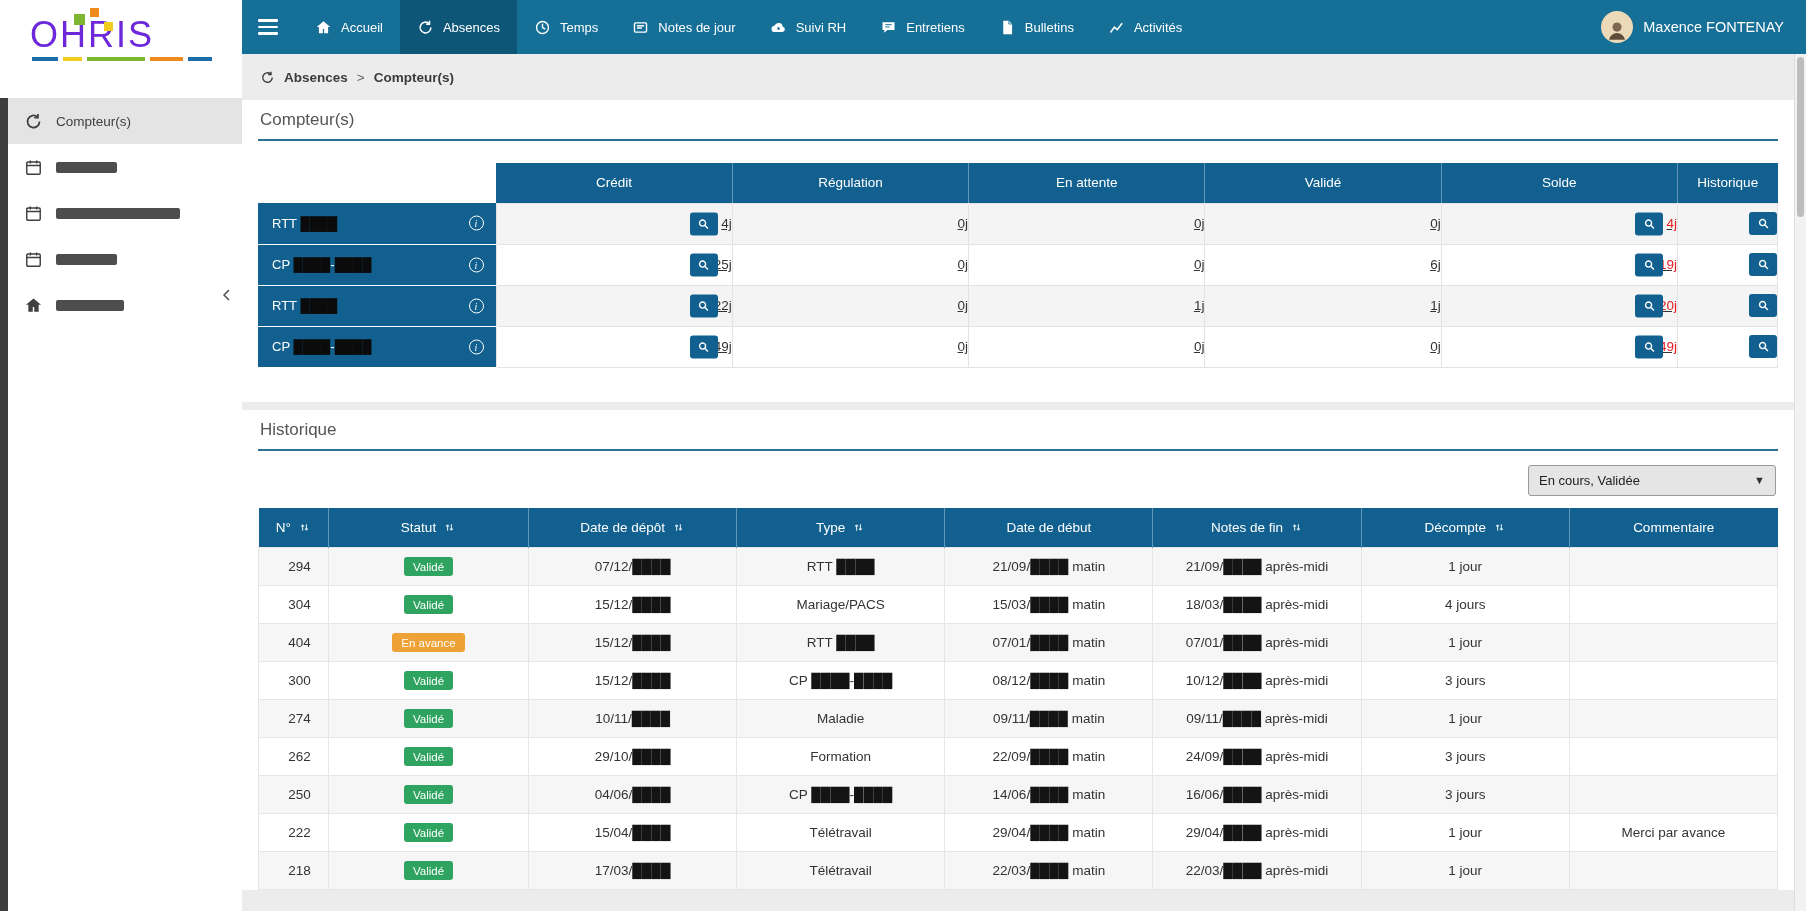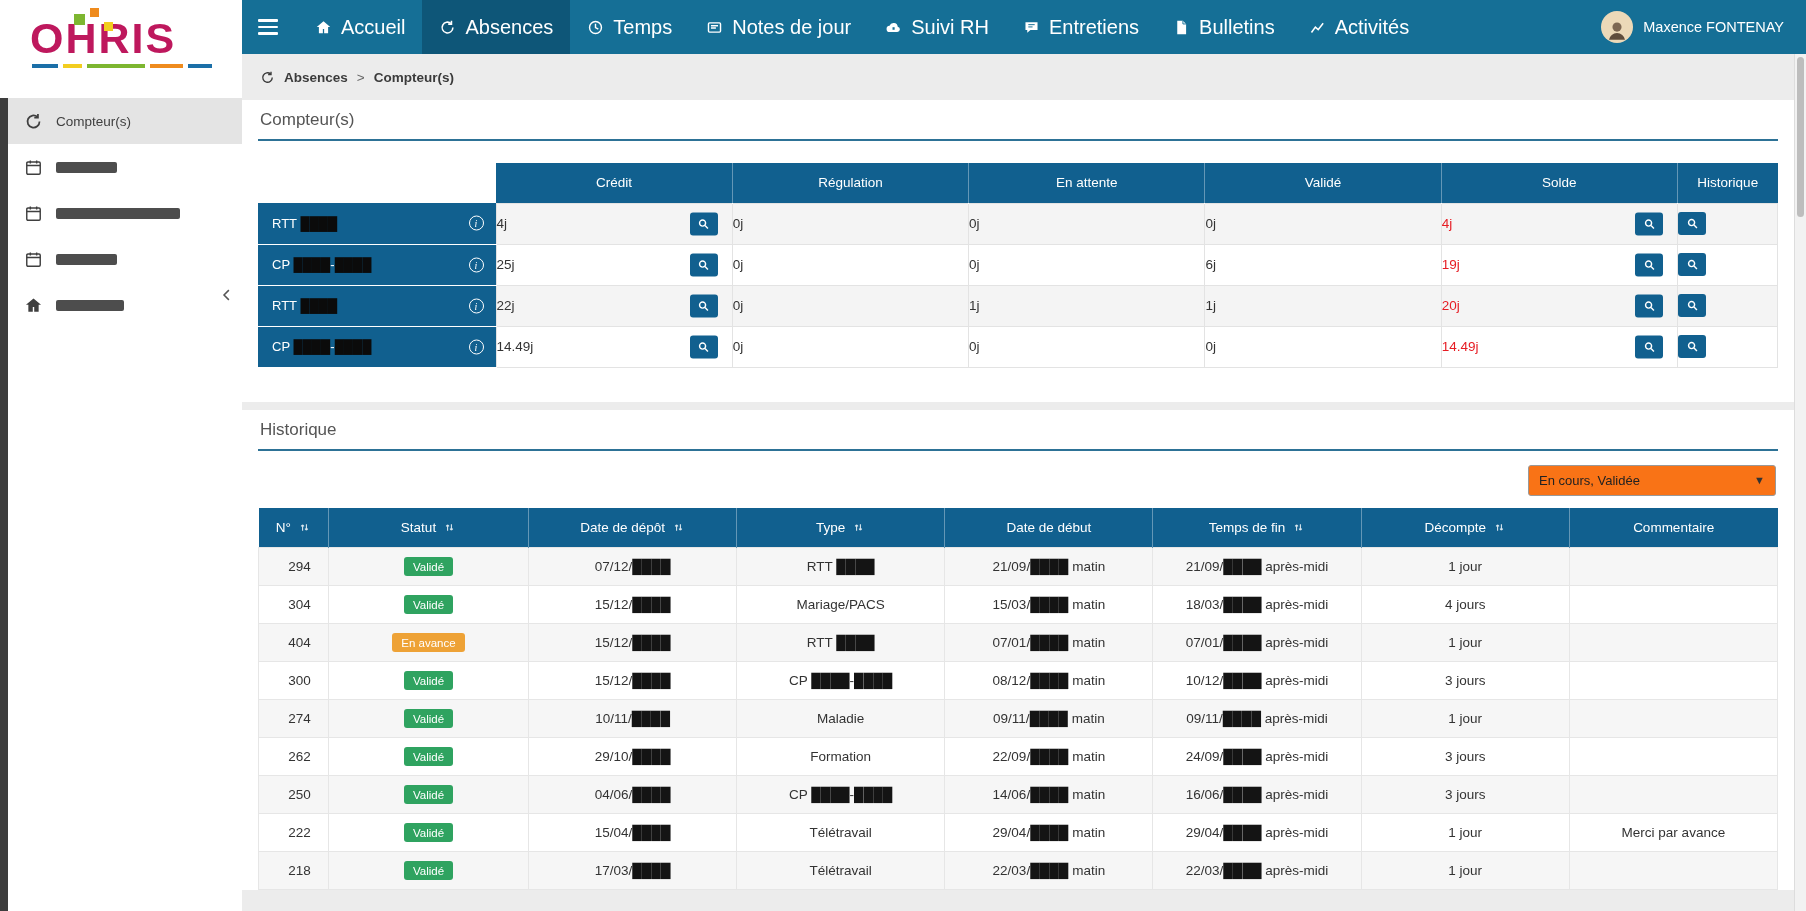--- a/index.html
+++ b/index.html
@@ -4,21 +4,21 @@
 <style>
   * { box-sizing: border-box; margin: 0; padding: 0; }
   html,body { width:1806px; height:911px; overflow:hidden; }
   body { font-family:"Liberation Sans", sans-serif; background:#ececec; position:relative; color:#333; }
   .icon { display:inline-flex; align-items:center; justify-content:center; }
   .icon svg { display:block; }
 
   
   .sidebar { position:absolute; left:0; top:0; width:242px; height:100%; background:#fff; z-index:3; }
   .logo { height:98px; position:relative; padding:16px 0 0 30px; cursor:pointer; }
-  .logo-text { font-size:43px; font-weight:700; color:#be185d; letter-spacing:2px; line-height:1.05; }
+  .logo-text { font-size:36px; font-weight:400; color:#6d28d9; letter-spacing:2px; line-height:1.05; }
   .sq { position:absolute; }
   .sq-green { width:11px; height:11px; background:#7db630; left:74px; top:14px; }
   .sq-yellow { width:9px; height:9px; background:#f2cd1f; left:104px; top:22px; }
   .sq-orange { width:9px; height:9px; background:#ef8b1d; left:90px; top:8px; }
   .logo-underline { display:flex; gap:5px; margin:3px 0 0 2px; height:4px; width:180px; }
   .logo-underline div { height:4px; }
   .seg-blue { width:26px; background:#1b6fa8; }
   .seg-yellow { width:20px; background:#f2cd1f; }
   .seg-green { width:58px; background:#7db630; }
   .seg-orange { width:34px; background:#ef8b1d; }
@@ -31,21 +31,21 @@
   .side-item .icon svg { width:19px; height:19px; }
   .side-label { font-size:13.5px; }
   .redacted-bar { display:inline-block; height:11px; background:#4d4d4d; border-radius:2px; }
   .collapse-btn { position:absolute; right:6px; top:286px; color:#555; cursor:pointer; }
   .collapse-btn svg { width:18px; height:18px; }
 
   
   .navbar { position:absolute; left:242px; right:0; top:0; height:54px; background:#156f96; display:flex; align-items:center; color:#fff; z-index:2; }
   .hamburger { display:flex; flex-direction:column; gap:4px; margin:0 20px 0 16px; cursor:pointer; }
   .hamburger span { display:block; width:20px; height:2.5px; background:#fff; border-radius:1px; }
-  .nav-item { display:flex; align-items:center; gap:9px; padding:0 17px; height:100%; font-size:20px; cursor:pointer; white-space:nowrap; }
+  .nav-item { display:flex; align-items:center; gap:9px; padding:0 17px; height:100%; font-size:13px; cursor:pointer; white-space:nowrap; }
   .nav-item.active { background:#0e5678; }
   .nav-item .icon svg { width:17px; height:17px; }
   .user-menu { margin-left:auto; display:flex; align-items:center; gap:10px; padding-right:22px; font-size:14.5px; cursor:pointer; }
   .avatar { width:32px; height:32px; border-radius:50%; background:#ecd9b8; overflow:hidden; display:flex; align-items:flex-end; justify-content:center; }
   .avatar svg { width:26px; height:26px; }
 
   
   .main { position:absolute; left:242px; top:54px; right:12px; bottom:0; background:#ececec; overflow:hidden; }
   .breadcrumb { height:46px; display:flex; align-items:center; gap:9px; padding:0 18px; font-size:13.5px; font-weight:700; color:#3b3b3b; }
   .breadcrumb .icon svg { width:15px; height:15px; }
@@ -58,31 +58,31 @@
 
   
   .counters-wrap { padding:22px 0 34px; }
   table { border-collapse:collapse; table-layout:fixed; width:100%; font-size:13.5px; color:#333; }
   .counters col.c-label { width:238px; }
   .counters col.c-hist { width:100px; }
   .counters thead th { background:#11608f; color:#fff; font-weight:400; height:40px; border-right:1px solid rgba(255,255,255,.35); }
   .counters thead th:last-child { border-right:none; }
   .counters thead th.blank { background:transparent; border:none; }
   .counters tbody th.rowlabel { background:#11608f; color:#fff; font-weight:400; text-align:left; padding:0 14px; position:relative; border-bottom:1px solid rgba(255,255,255,.3); font-size:13px; }
-  .counters tbody td { text-align:left; height:41px; border:1px solid #e3e3e3; position:relative; background:#fff; }
+  .counters tbody td { text-align:right; height:41px; border:1px solid #e3e3e3; position:relative; background:#fff;text-decoration:underline; }
   .counters tbody tr:nth-child(odd) td { background:#f4f4f4; }
   .red-val { color:#e61c23; }
   .info-badge { position:absolute; right:12px; top:50%; transform:translateY(-50%); width:15px; height:15px; border:1.2px solid #fff; border-radius:50%; font-size:10px; font-style:italic; font-family:"Liberation Serif", serif; display:flex; align-items:center; justify-content:center; color:#fff; cursor:pointer; }
   .mag-btn { width:28px; height:23px; border:none; border-radius:3px; background:#11608f; color:#fff; display:inline-flex; align-items:center; justify-content:center; cursor:pointer; }
   .mag-btn svg { width:13px; height:13px; }
   .btn-right { position:absolute; right:14px; top:50%; transform:translateY(-50%); }
 
   
   .filter-row { display:flex; justify-content:flex-end; padding:14px 2px 12px; }
-  .status-select { min-width:248px; height:31px; border:1px solid #999; border-radius:3px; background:#f97316; display:flex; align-items:center; justify-content:space-between; padding:0 10px; font-size:13px; color:#222; cursor:pointer; }
+  .status-select { min-width:248px; height:31px; border:1px solid #999; border-radius:3px; background:#e5e5e5; display:flex; align-items:center; justify-content:space-between; padding:0 10px; font-size:13px; color:#222; cursor:pointer; }
   .caret { font-size:11px; color:#333; }
   .history col.h-num { width:70px; }
   .history col.h-statut { width:200px; }
   .history thead th { background:#11608f; color:#fff; font-weight:400; height:40px; border-right:1px solid rgba(255,255,255,.35); }
   .history thead th:last-child { border-right:none; }
   .history thead th .th-inner { display:inline-flex; align-items:center; gap:7px; }
   .history thead th .sort { opacity:.85; }
   .history thead th .sort svg { width:13px; height:13px; }
   .history tbody td { text-align:center; height:38px; border:1px solid #e6e6e6; background:#fff; }
   .history tbody tr:nth-child(odd) td { background:#f6f6f6; }
@@ -448,21 +448,21 @@
                   <svg viewBox="0 0 24 24" fill="none" stroke="currentColor" stroke-width="2">
                     <path d="M8.5 18V7M8.5 7 5.8 9.8M8.5 7l2.7 2.8"></path>
                     <path d="M15.5 6v11M15.5 17l-2.7-2.8M15.5 17l2.7-2.8"></path>
                   </svg>
                 </span>
               </span></th>
             <th><span class="th-inner">
                 <span>Date de début</span>
               </span></th>
             <th><span class="th-inner">
-                <span>Temps de fin</span>
+                <span>Notes de fin</span>
                 <span class="sort icon">
                   <svg viewBox="0 0 24 24" fill="none" stroke="currentColor" stroke-width="2">
                     <path d="M8.5 18V7M8.5 7 5.8 9.8M8.5 7l2.7 2.8"></path>
                     <path d="M15.5 6v11M15.5 17l-2.7-2.8M15.5 17l2.7-2.8"></path>
                   </svg>
                 </span>
               </span></th>
             <th><span class="th-inner">
                 <span>Décompte</span>
                 <span class="sort icon">

